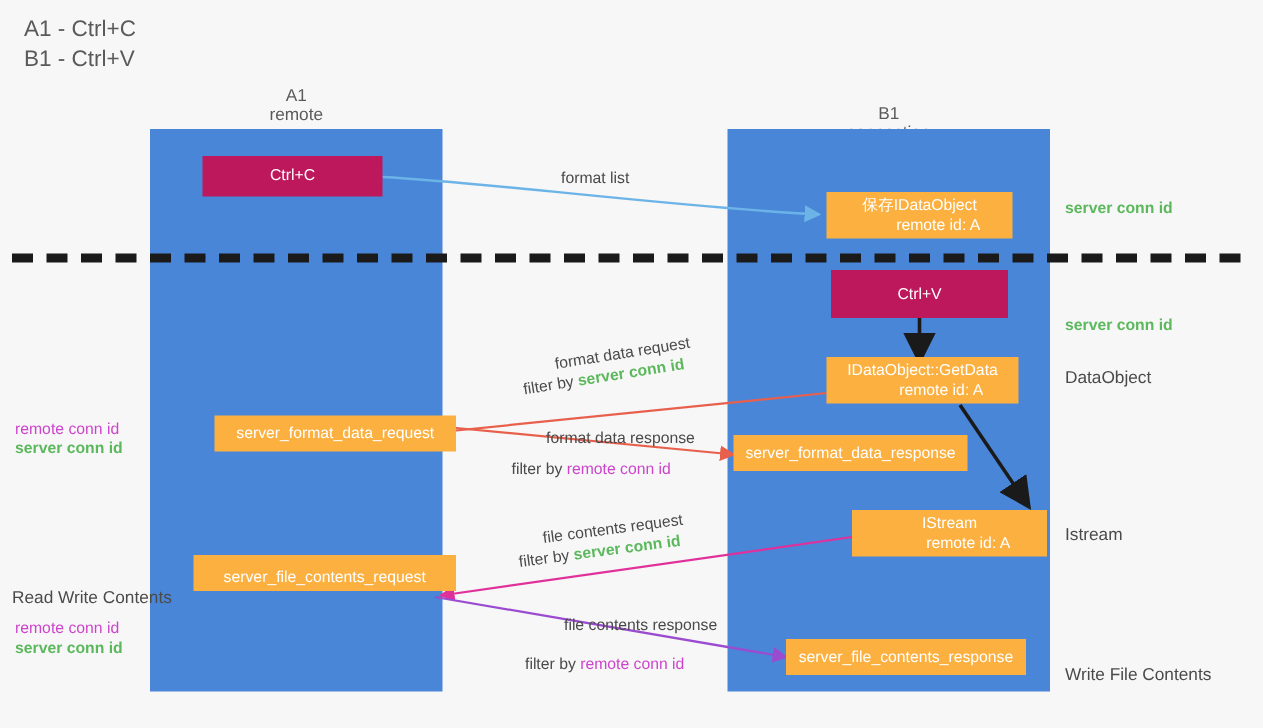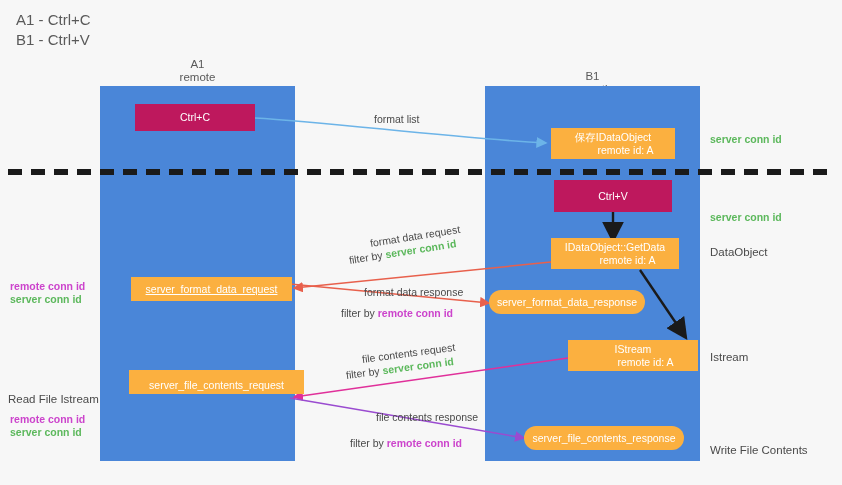--- a/index.html
+++ b/index.html
@@ -72,21 +72,21 @@
 
   
   .lbl {
     font-size: 10.5px;
     line-height: 14px;
     white-space: nowrap;
     color: #4a4a4a;
   }
   .lbl.big { font-size: 11.5px; }
   .green-t  { color: #5cb85c; font-weight: bold; }
-  .magenta-t{ color: #cc44cc; font-weight: bold; text-align: right; }
+  .magenta-t{ color: #cc44cc; font-weight: normal; text-align: right; }
   .rot-a { transform: rotate(-9deg); transform-origin: left center; }
   .rot-b { transform: rotate(-7.5deg); transform-origin: left center; }
 
   
   #wires {
     position: absolute;
     left: 0; top: 0;
     width: 842px; height: 485px;
     pointer-events: none;
   }
@@ -146,21 +146,21 @@
 
     <line x1="568" y1="358" x2="294" y2="397" stroke="#e0309a" stroke-width="1.5" marker-end="url(#ah-pink)"></line>
 
     <line x1="290" y1="398" x2="524" y2="438" stroke="#9a4bd0" stroke-width="1.5" marker-end="url(#ah-purple)"></line>
   </svg>
 
   <div class="abs box green" style="left:135px; top:104px; width:120px; height:27px;">
     <span>Ctrl+C</span>
   </div>
 
-  <div class="abs box orange" style="left:131px; top:277px; width:161px; height:24px;text-decoration:underline;">
+  <div class="abs box orange" style="left:143px; top:277px; width:161px; height:24px;">
     <span>server_format_data_request</span>
   </div>
 
   <div class="abs box orange" style="left:129px; top:370px; width:175px; height:24px;justify-content:flex-end;">
     <span>server_file_contents_request</span>
   </div>
 
   <div class="abs box orange" style="left:551px; top:128px; width:124px; height:31px;">
     <span>保存IDataObject</span>
     <span class="l2">remote id: A</span>
@@ -173,25 +173,25 @@
   <div class="abs box orange" style="left:551px; top:238px; width:128px; height:31px;">
     <span>IDataObject::GetData</span>
     <span class="l2">remote id: A</span>
   </div>
 
   <div class="abs box orange" style="left:568px; top:340px; width:130px; height:31px;">
     <span>IStream</span>
     <span class="l2">remote id: A</span>
   </div>
 
-  <div class="abs box orange" style="left:489px; top:290px; width:156px; height:24px;border-radius:12px;">
+  <div class="abs box orange" style="left:489px; top:290px; width:156px; height:24px;">
     <span>server_format_data_response</span>
   </div>
 
-  <div class="abs box orange" style="left:524px; top:426px; width:160px; height:24px;border-radius:12px;">
+  <div class="abs box orange" style="left:524px; top:426px; width:160px; height:24px;">
     <span>server_file_contents_response</span>
   </div>
 
   <div class="abs lbl" style="left:374px; top:112px;">format list</div>
 
   <div class="abs lbl rot-a" style="left:370px; top:236px;">format data request</div>
   <div class="abs lbl rot-a" style="left:349px; top:253px;">
     <span>filter by</span>
     <span class="green-t">server conn id</span>
   </div>
@@ -216,17 +216,17 @@
 
   <div class="abs lbl green-t" style="left:710px; top:132px;">server conn id</div>
   <div class="abs lbl green-t" style="left:710px; top:210px;">server conn id</div>
   <div class="abs lbl big" style="left:710px; top:245px;">DataObject</div>
   <div class="abs lbl big" style="left:710px; top:350px;">Istream</div>
   <div class="abs lbl big" style="left:710px; top:443px;">Write File Contents</div>
 
   <div class="abs lbl magenta-t" style="left:10px; top:279px;">remote conn id</div>
   <div class="abs lbl green-t" style="left:10px; top:292px;">server conn id</div>
 
-  <div class="abs lbl big" style="left:8px; top:392px;">Read File Istream</div>
+  <div class="abs lbl big" style="left:8px; top:392px;">Read Write Contents</div>
   <div class="abs lbl magenta-t" style="left:10px; top:412px;">remote conn id</div>
   <div class="abs lbl green-t" style="left:10px; top:425px;">server conn id</div>
 
 </div>
 
 </body></html>

